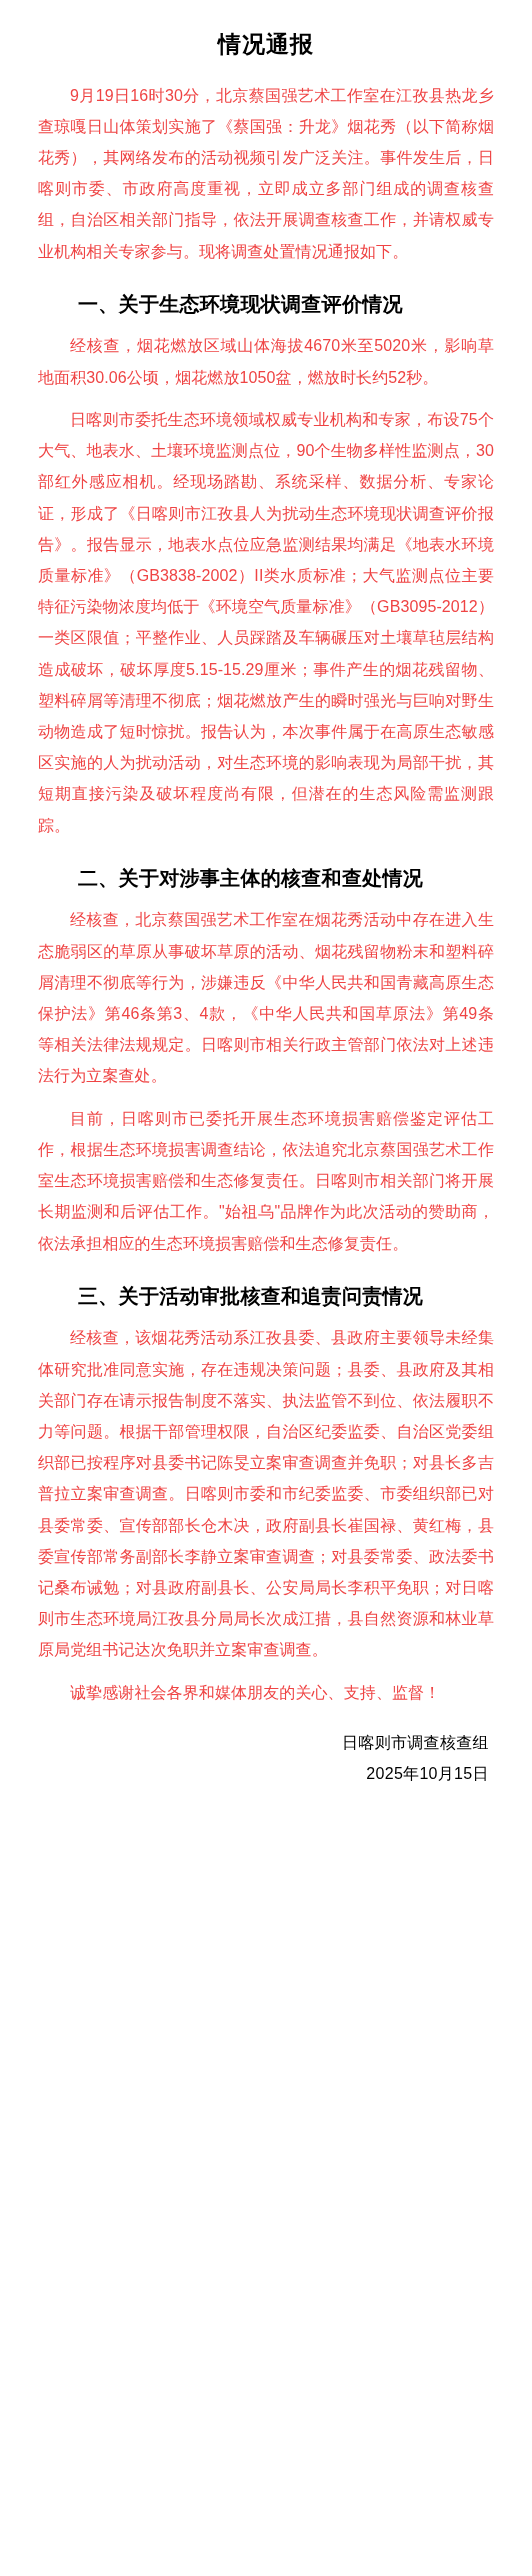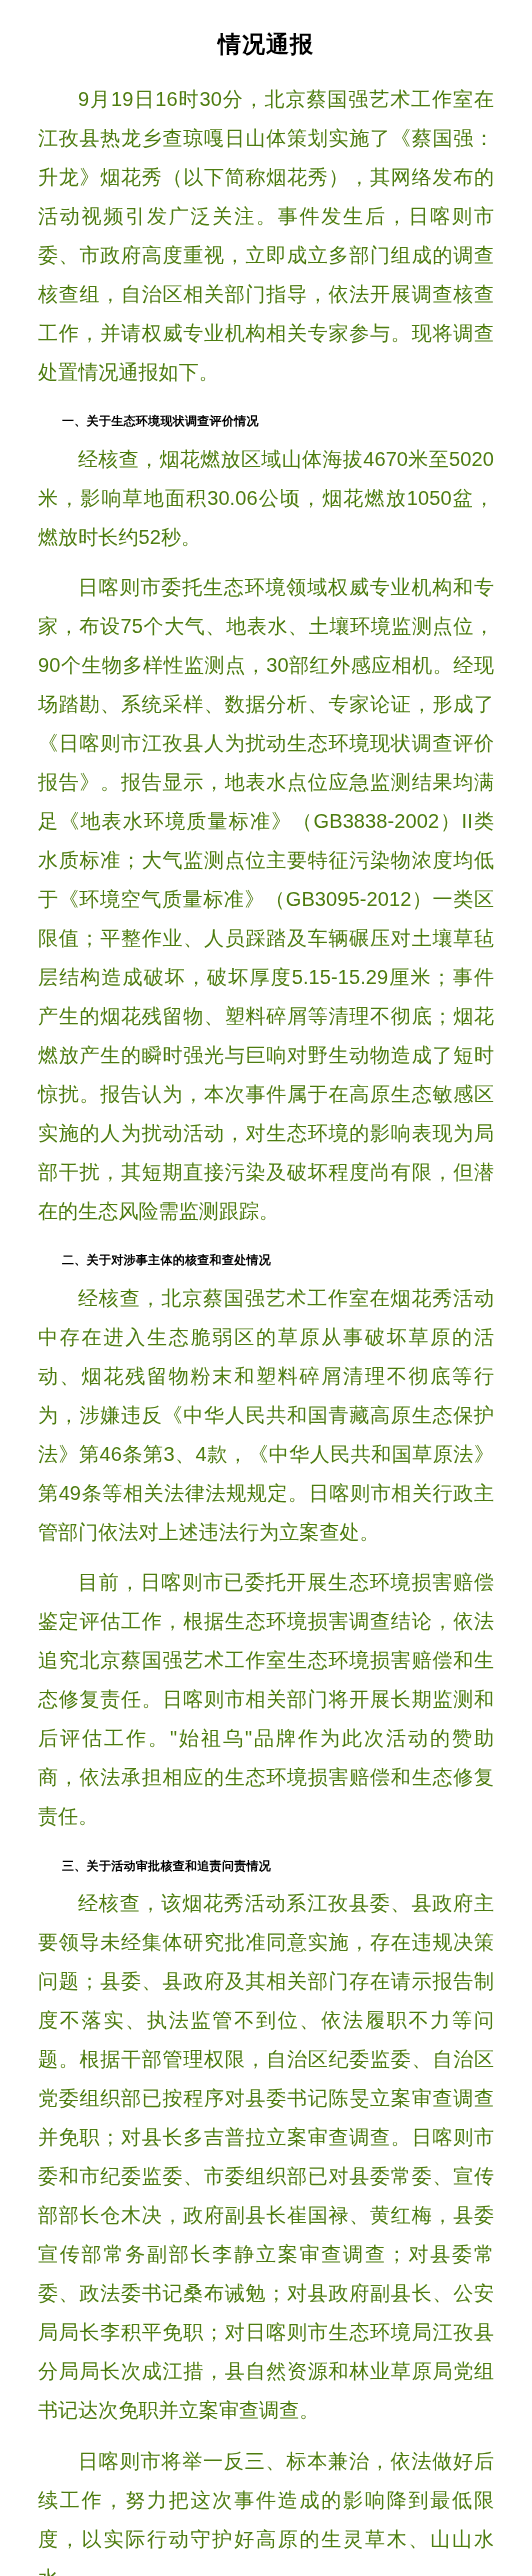--- a/index.html
+++ b/index.html
@@ -21,36 +21,36 @@
   }
   .doc-title {
     text-align: center;
     font-size: 23px;
     font-weight: bold;
     letter-spacing: 1px;
     margin: 0 0 19.6px 0;
     color: #000000;
   }
   .section-heading {
-    font-size: 12px;
+    font-size: 20px;
     font-weight: bold;
     line-height: 1.95;
     margin: 18.5px 0 6.2px 0;
     text-indent: 2em;
     color: #000000;
     letter-spacing: 0.3px;
   }
   p.body-text {
-    font-size: 20px;
+    font-size: 16px;
     line-height: 1.95;
     margin: 0 0 11.3px 0;
     text-indent: 2em;
     text-align: justify;
     text-justify: inter-ideograph;
-    color: #4d7c0f;
+    color: #ef4444;
     letter-spacing: 0.1px;
   }
   .signature-block {
     margin-top: 19px;
     text-align: right;
     padding-right: 5.2px;
   }
   .signature-block .sig-line {
     font-size: 16px;
     line-height: 1.95;
@@ -70,21 +70,20 @@
   <h2 class="section-heading">一、关于生态环境现状调查评价情况</h2>
   <p class="body-text">经核查，烟花燃放区域山体海拔4670米至5020米，影响草地面积30.06公顷，烟花燃放1050盆，燃放时长约52秒。</p>
   <p class="body-text">日喀则市委托生态环境领域权威专业机构和专家，布设75个大气、地表水、土壤环境监测点位，90个生物多样性监测点，30部红外感应相机。经现场踏勘、系统采样、数据分析、专家论证，形成了《日喀则市江孜县人为扰动生态环境现状调查评价报告》。报告显示，地表水点位应急监测结果均满足《地表水环境质量标准》（GB3838-2002）II类水质标准；大气监测点位主要特征污染物浓度均低于《环境空气质量标准》（GB3095-2012）一类区限值；平整作业、人员踩踏及车辆碾压对土壤草毡层结构造成破坏，破坏厚度5.15-15.29厘米；事件产生的烟花残留物、塑料碎屑等清理不彻底；烟花燃放产生的瞬时强光与巨响对野生动物造成了短时惊扰。报告认为，本次事件属于在高原生态敏感区实施的人为扰动活动，对生态环境的影响表现为局部干扰，其短期直接污染及破坏程度尚有限，但潜在的生态风险需监测跟踪。</p>
 
   <h2 class="section-heading">二、关于对涉事主体的核查和查处情况</h2>
   <p class="body-text">经核查，北京蔡国强艺术工作室在烟花秀活动中存在进入生态脆弱区的草原从事破坏草原的活动、烟花残留物粉末和塑料碎屑清理不彻底等行为，涉嫌违反《中华人民共和国青藏高原生态保护法》第46条第3、4款，《中华人民共和国草原法》第49条等相关法律法规规定。日喀则市相关行政主管部门依法对上述违法行为立案查处。</p>
   <p class="body-text">目前，日喀则市已委托开展生态环境损害赔偿鉴定评估工作，根据生态环境损害调查结论，依法追究北京蔡国强艺术工作室生态环境损害赔偿和生态修复责任。日喀则市相关部门将开展长期监测和后评估工作。"始祖乌"品牌作为此次活动的赞助商，依法承担相应的生态环境损害赔偿和生态修复责任。</p>
 
   <h2 class="section-heading">三、关于活动审批核查和追责问责情况</h2>
   <p class="body-text">经核查，该烟花秀活动系江孜县委、县政府主要领导未经集体研究批准同意实施，存在违规决策问题；县委、县政府及其相关部门存在请示报告制度不落实、执法监管不到位、依法履职不力等问题。根据干部管理权限，自治区纪委监委、自治区党委组织部已按程序对县委书记陈旻立案审查调查并免职；对县长多吉普拉立案审查调查。日喀则市委和市纪委监委、市委组织部已对县委常委、宣传部部长仓木决，政府副县长崔国禄、黄红梅，县委宣传部常务副部长李静立案审查调查；对县委常委、政法委书记桑布诫勉；对县政府副县长、公安局局长李积平免职；对日喀则市生态环境局江孜县分局局长次成江措，县自然资源和林业草原局党组书记达次免职并立案审查调查。</p>
-  <p class="body-text">日喀则市将举一反三、标本兼治，依法做好后续工作，努力把这次事件造成的影响降到最低限度，以实际行动守护好高原的生灵草木、山山水水。</p>
   <p class="body-text">诚挚感谢社会各界和媒体朋友的关心、支持、监督！</p>
 
   <div class="signature-block">
     <div class="sig-line">日喀则市调查核查组</div>
     <div class="sig-line">2025年10月15日</div>
   </div>
 
 </div>
 
 

